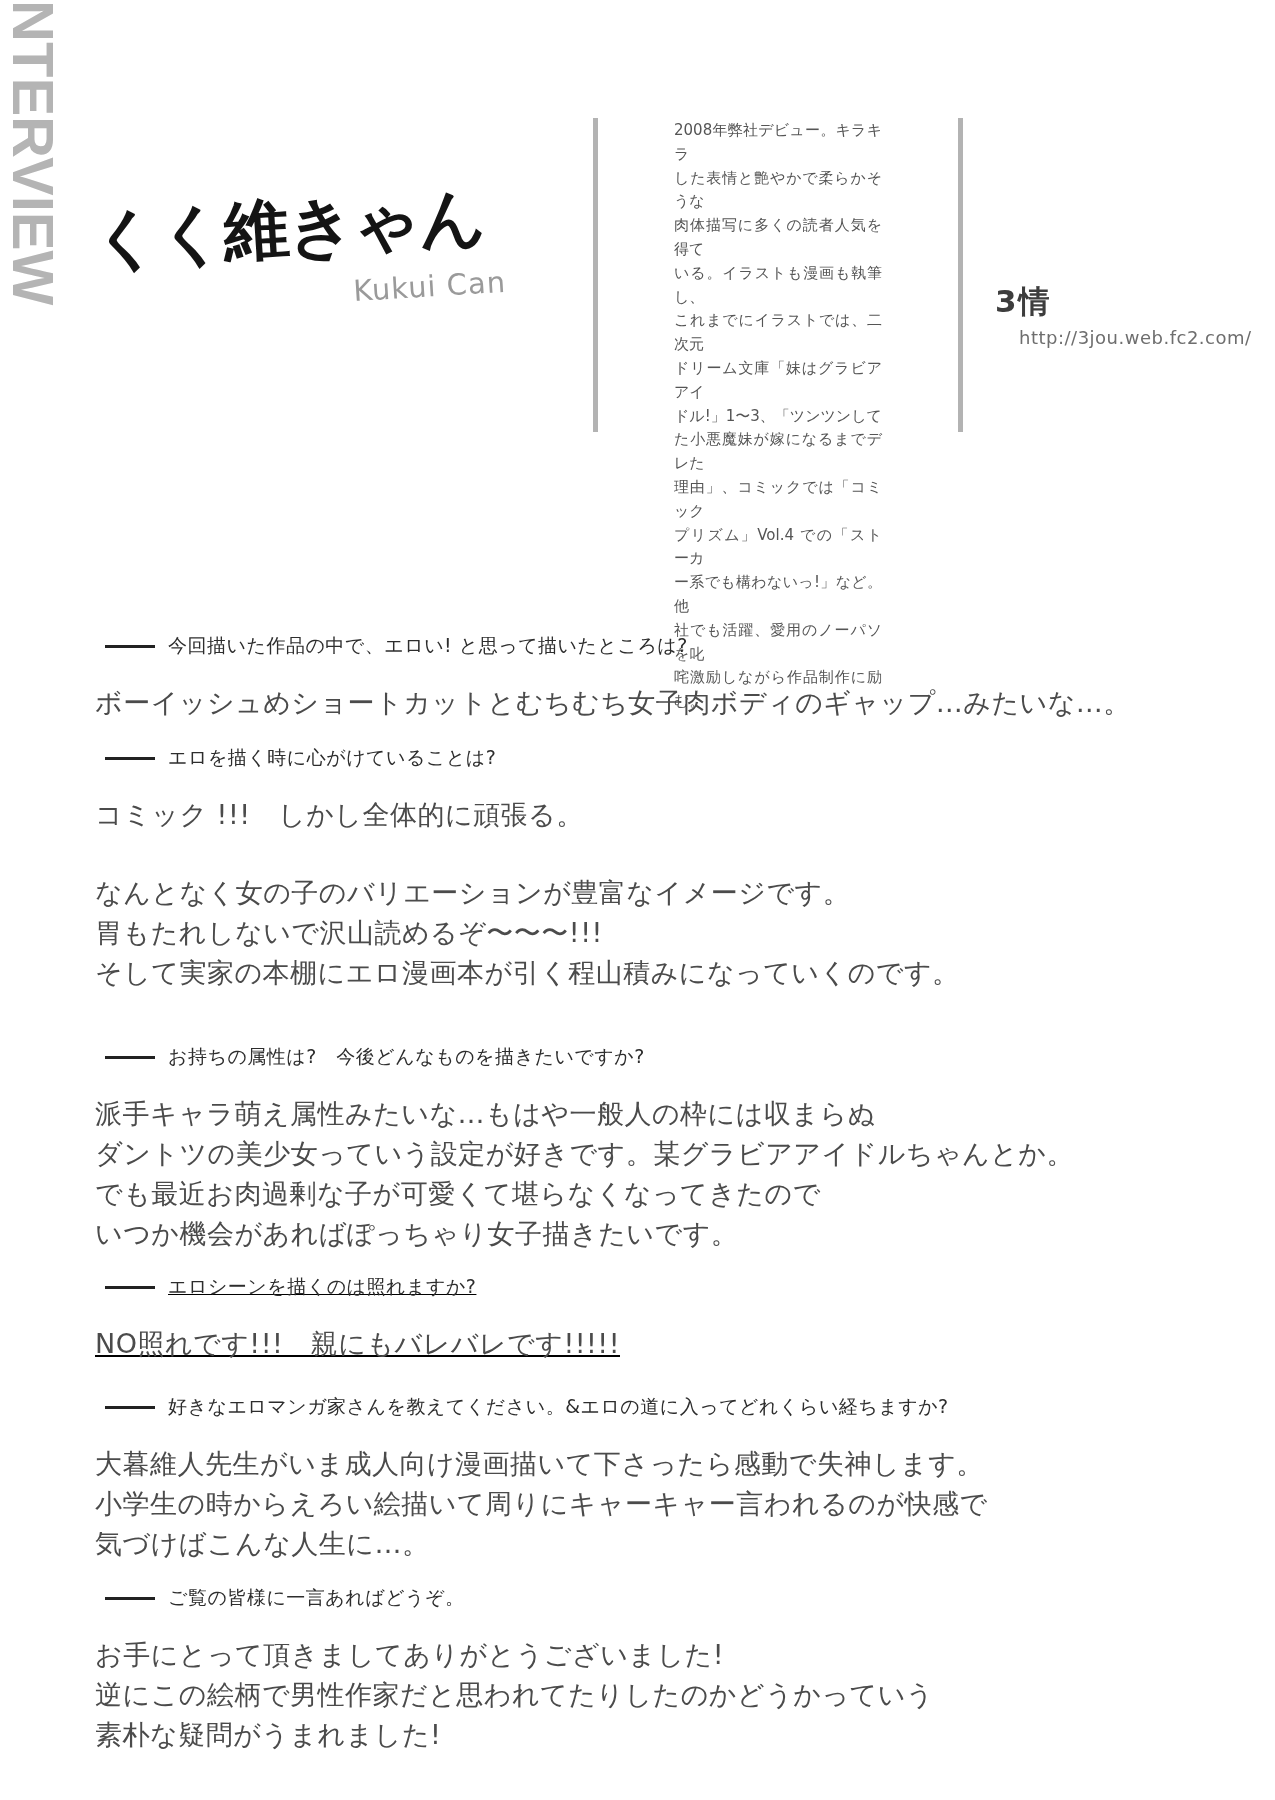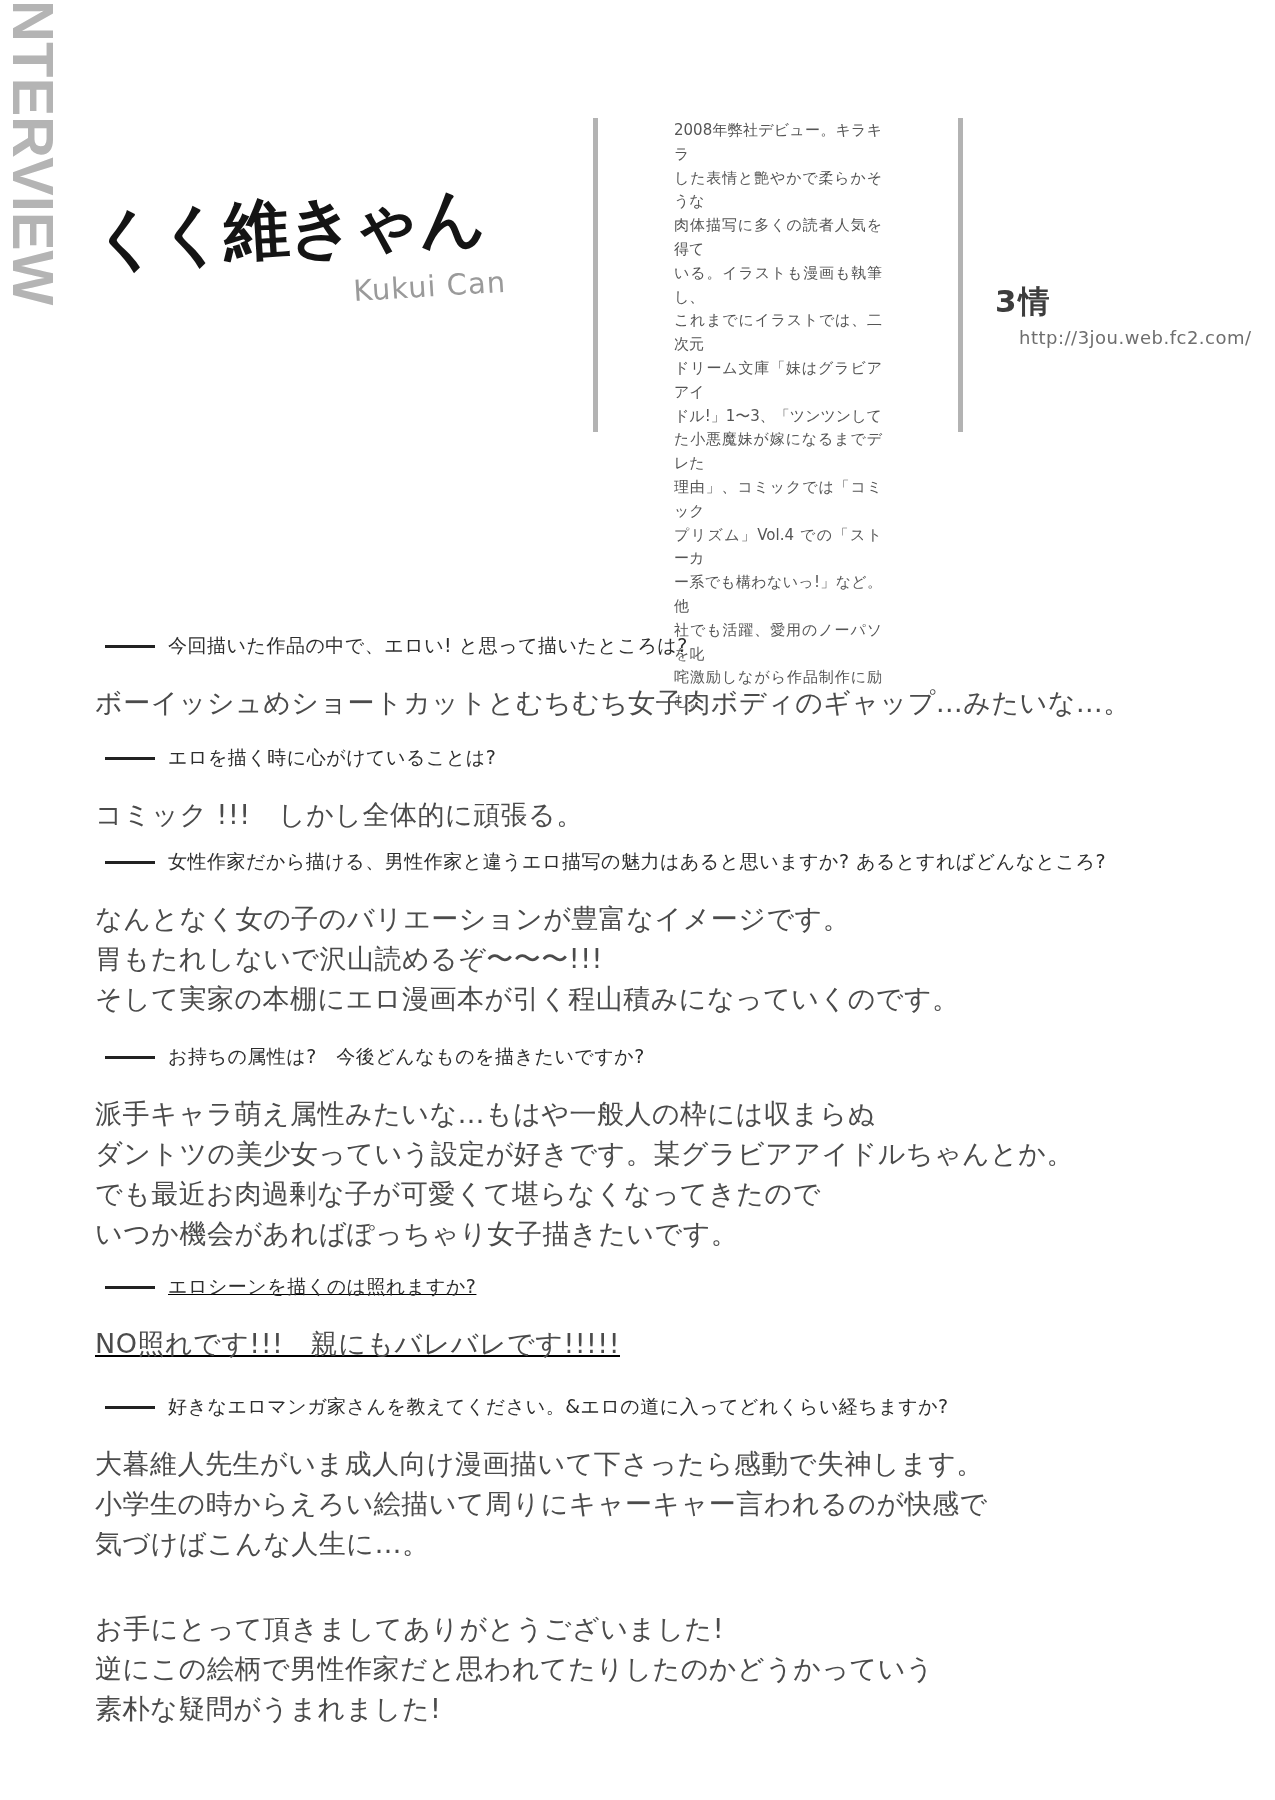--- a/index.html
+++ b/index.html
@@ -182,24 +182,20 @@
 
   <div class="qa qa2">
     <div class="q-row">
       <span class="q-dash"></span>
       <span class="q-text">エロを描く時に心がけていることは?</span>
     </div>
     <div class="a-text">コミック !!!　しかし全体的に頑張る。</div>
   </div>
 
   <div class="qa qa3">
-    <div class="q-row">
-      <span class="q-dash"></span>
-      <span class="q-text">女性作家だから描ける、男性作家と違うエロ描写の魅力はあると思いますか? あるとすればどんなところ?</span>
-    </div>
     <div class="a-text">なんとなく女の子のバリエーションが豊富なイメージです。
 胃もたれしないで沢山読めるぞ〜〜〜!!!
 そして実家の本棚にエロ漫画本が引く程山積みになっていくのです。</div>
   </div>
 
   <div class="qa qa4">
     <div class="q-row">
       <span class="q-dash"></span>
       <span class="q-text">お持ちの属性は?　今後どんなものを描きたいですか?</span>
     </div>
@@ -221,18 +217,22 @@
     <div class="q-row">
       <span class="q-dash"></span>
       <span class="q-text">好きなエロマンガ家さんを教えてください。&amp;エロの道に入ってどれくらい経ちますか?</span>
     </div>
     <div class="a-text">大暮維人先生がいま成人向け漫画描いて下さったら感動で失神します。
 小学生の時からえろい絵描いて周りにキャーキャー言われるのが快感で
 気づけばこんな人生に…。</div>
   </div>
 
   <div class="qa qa7">
+    <div class="q-row">
+      <span class="q-dash"></span>
+      <span class="q-text">ご覧の皆様に一言あればどうぞ。</span>
+    </div>
     <div class="a-text">お手にとって頂きましてありがとうございました!
 逆にこの絵柄で男性作家だと思われてたりしたのかどうかっていう
 素朴な疑問がうまれました!</div>
   </div>
 
 </div>
 
 </body></html>

